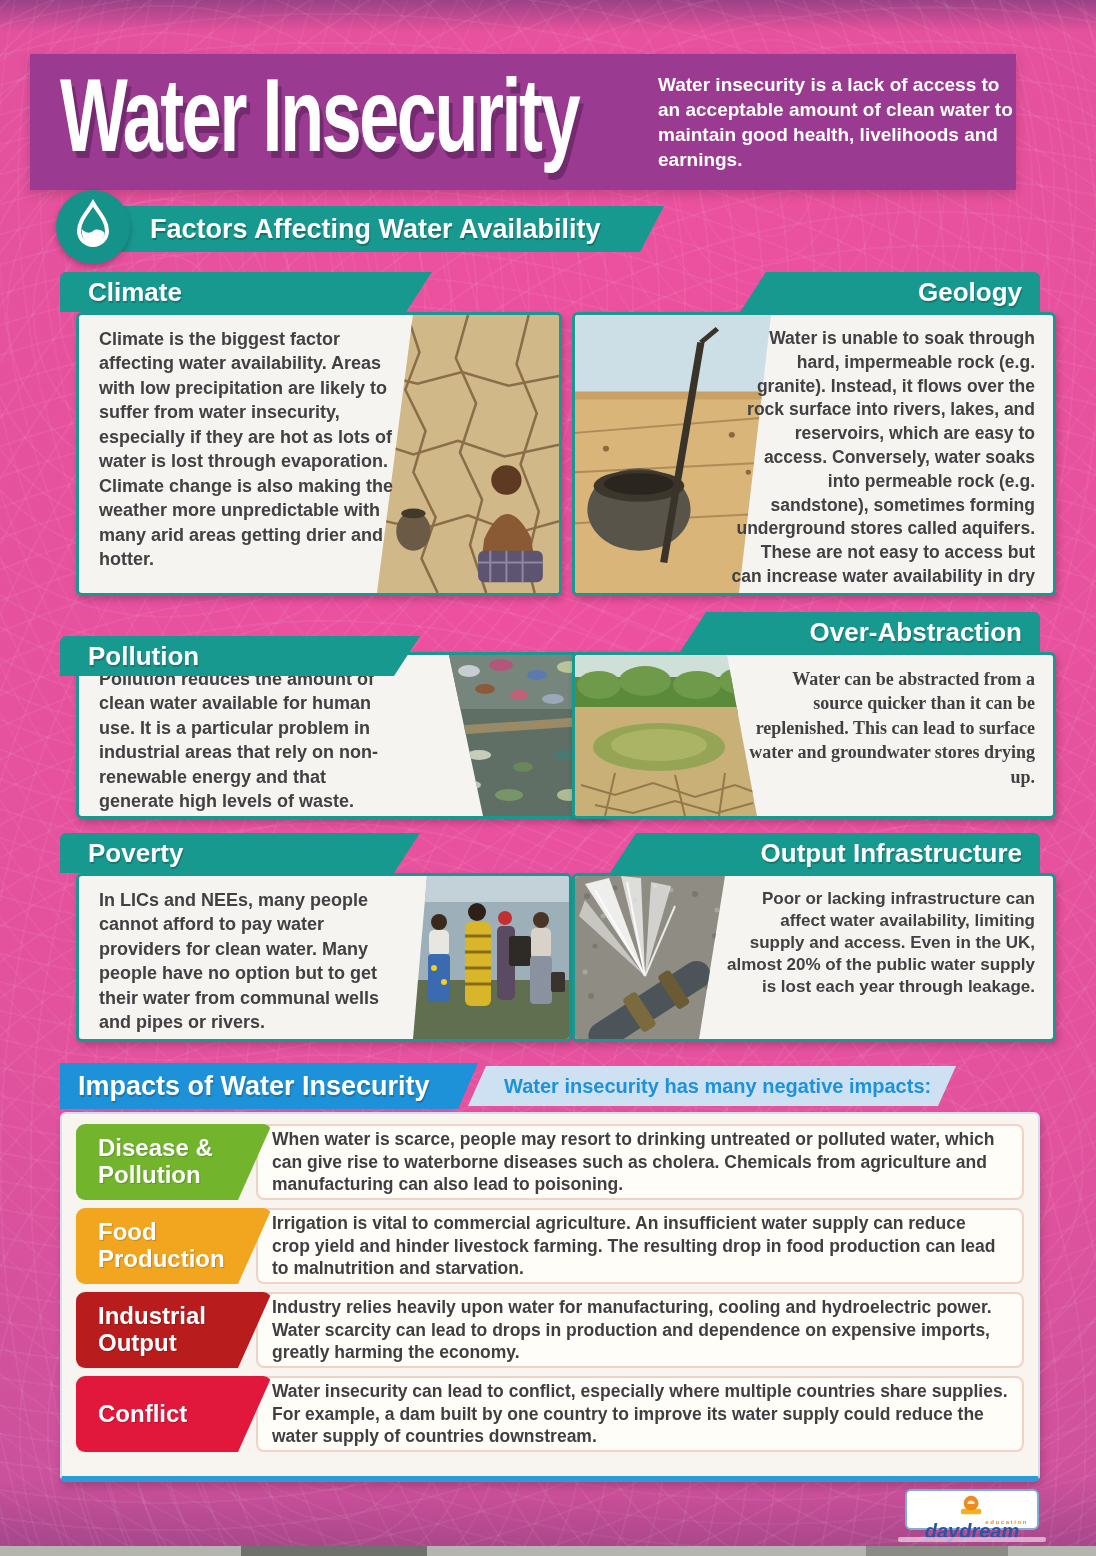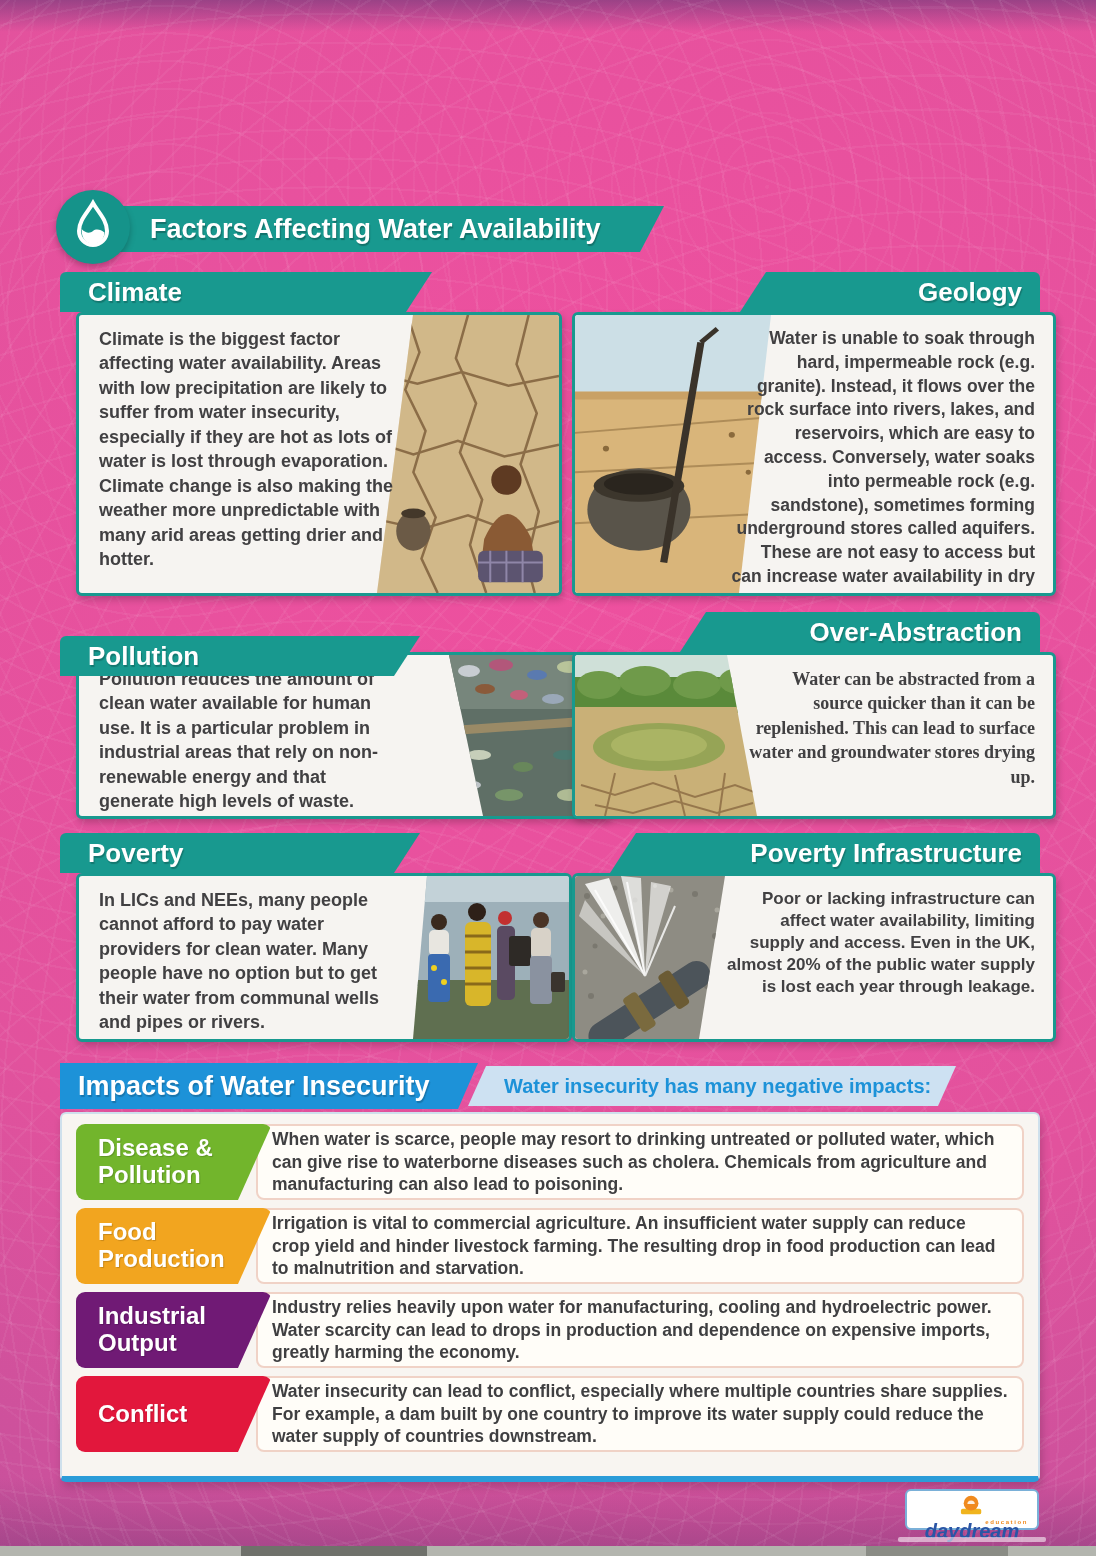--- a/index.html
+++ b/index.html
@@ -93,21 +93,21 @@
   .impacts-panel { position:absolute; left:60px; top:1112px; width:980px; height:370px;
     background:#f8f5f1; border:2px solid #cfe0ec; border-bottom:6px solid #2b9cd8;
     border-radius:6px; box-shadow:2px 5px 8px rgba(0,0,0,.18); }
   .irow { position:absolute; left:14px; right:14px; height:76px; }
   .irow1{ top:10px; } .irow2{ top:94px; } .irow3{ top:178px; } .irow4{ top:262px; }
   .ilabel { position:absolute; left:0; top:0; bottom:0; width:196px; border-radius:9px;
     clip-path:polygon(0 0,100% 0,calc(100% - 34px) 100%,0 100%); color:#fff; font-size:24px;
     font-weight:800; display:flex; flex-direction:column; justify-content:center;
     padding-left:22px; line-height:1.12; z-index:2; text-shadow:1px 1px 1px rgba(0,0,0,.18); }
   .ilabel.green{ background:#72b52c; } .ilabel.amber{ background:#f2a51f; }
-  .ilabel.orange{ background:#701a75; } .ilabel.red{ background:#e2173c; }
+  .ilabel.orange{ background:#b91c1c; } .ilabel.red{ background:#e2173c; }
   .ibody { position:absolute; left:180px; right:0; top:0; bottom:0; background:#fffdf8;
     border:2px solid #f0d2c6; border-radius:8px; padding:5px 14px; display:flex;
     align-items:center; font-size:17.5px; font-weight:700; color:#3f3f41; line-height:1.3; }
   
   .logo-box { position:absolute; left:905px; top:1489px; width:134px; height:41px;
     background:#fff; border:2px solid #7ab0d8; border-radius:6px; display:flex;
     align-items:center; gap:4px; padding:2px 7px;flex-direction:column; }
   .logo-box svg { width:24px; height:24px; flex:0 0 auto; }
   .logo-text { font-size:20px; font-weight:800; font-style:italic; color:#2a55a5; line-height:1; }
   .logo-sub { position:absolute; right:9px; bottom:3px; font-size:6px; letter-spacing:1.6px;
@@ -117,20 +117,24 @@
   .bottom-strip { position:absolute; left:0; bottom:0; width:100%; height:10px; background:#b3b5ae; }
   .bottom-strip .seg1 { position:absolute; left:22%; width:17%; height:100%; background:#6f716b; }
   .bottom-strip .seg2 { position:absolute; left:79%; width:13%; height:100%; background:#8a8c85; }
 </style>
 </head>
 <body>
 
 <div id="poster">
   <div class="contours"></div>
 
+  <div class="title-box">
+    <div class="main-title">Water Insecurity</div>
+    <div class="subtitle">Water insecurity is a lack of access to an acceptable amount of clean water to maintain good health, livelihoods and earnings.</div>
+  </div>
 
   <div class="drop-badge">
     <svg viewBox="0 0 48 56">
       <path d="M24 4 C19 13 10 21 10 32 a14 14 0 0 0 28 0 C38 21 29 13 24 4 Z" fill="none" stroke="#fff" stroke-width="4"></path>
       <path d="M12.6 30 C17 34.5 21 34.5 24 32 C27 29.5 32 30.5 35.4 33.5 C35.2 41.5 30 44.6 24 44.6 C17.4 44.6 12.4 40 12.6 30 Z" fill="#fff"></path>
     </svg>
   </div>
   <div class="factors-banner">Factors Affecting Water Availability</div>
 
   <div class="hdr l" id="hdr-climate">Climate</div>
@@ -262,21 +266,21 @@
           <circle cx="128" cy="44" r="8" fill="#4a3426"></circle>
           <rect x="118" y="52" width="20" height="30" rx="5" fill="#d8d2c8"></rect>
           <rect x="117" y="80" width="22" height="48" rx="4" fill="#8a92a0"></rect>
           <rect x="138" y="96" width="14" height="20" rx="2" fill="#3a342e"></rect>
         </g>
       </svg>
     </div>
     <div class="txt l">In LICs and NEEs, many people cannot afford to pay water providers for clean water. Many people have no option but to get their water from communal wells and pipes or rivers.</div>
   </div>
 
-  <div class="hdr r" id="hdr-infra">Poverty Infrastructure</div>
+  <div class="hdr r" id="hdr-infra">Output Infrastructure</div>
   <div class="bdy" id="bdy-infra">
     <div class="photo left">
       <svg viewBox="0 0 150 163" preserveAspectRatio="none">
         <rect width="150" height="163" fill="#8e8c83"></rect>
         <g fill="#7a786f">
           <circle cx="12" cy="20" r="3"></circle>
             <circle cx="40" cy="12" r="2.5"></circle>
             <circle cx="120" cy="18" r="3"></circle>
           <circle cx="140" cy="60" r="3"></circle>
             <circle cx="20" cy="70" r="2.5"></circle>

